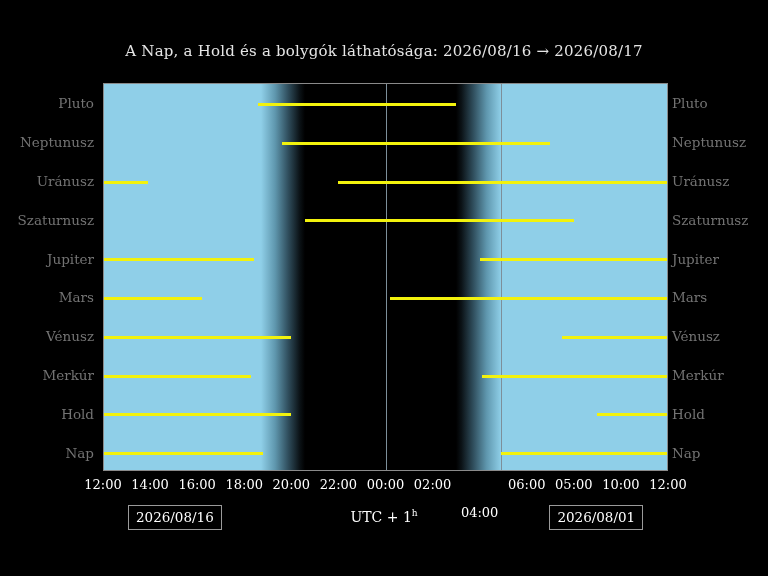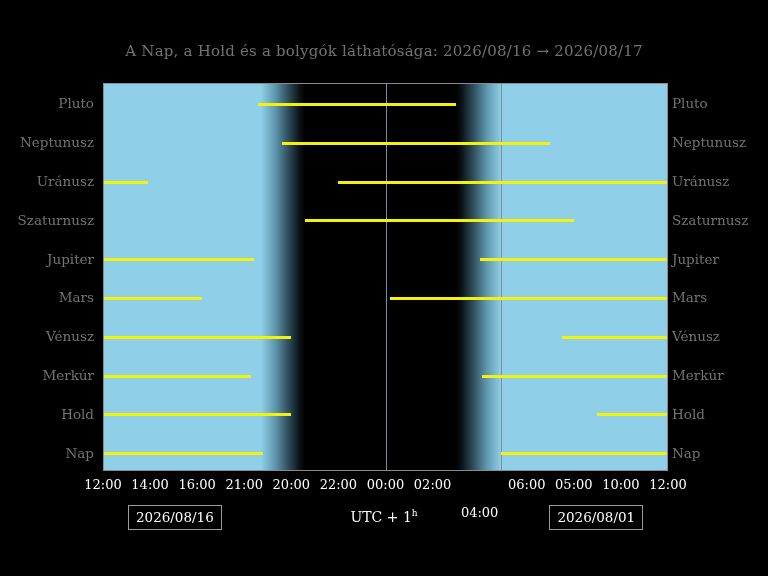--- a/index.html
+++ b/index.html
@@ -20,21 +20,21 @@
     height: 576px;
     background: #000000;
   }
   #title {
     position: absolute;
     left: 0;
     top: 42px;
     width: 768px;
     text-align: center;
     font-size: 15px;
-    color: #737373;
+    color: #e5e5e5;
     letter-spacing: 0.2px;
   }
   #plot {
     position: absolute;
     left: 103px;
     top: 83px;
     width: 565px;
     height: 388px;
     background: #000000;
     overflow: hidden;
@@ -183,21 +183,21 @@
     <div class="rowlabel right" style="top: 211.8px;">Szaturnusz</div>
     <div class="rowlabel right" style="top: 250.6px;">Jupiter</div>
     <div class="rowlabel right" style="top: 289.4px;">Mars</div>
     <div class="rowlabel right" style="top: 328.2px;">Vénusz</div>
     <div class="rowlabel right" style="top: 367px;">Merkúr</div>
     <div class="rowlabel right" style="top: 405.8px;">Hold</div>
     <div class="rowlabel right" style="top: 444.6px;">Nap</div>
     <div class="xtick" style="left: 103px;">12:00</div>
     <div class="xtick" style="left: 150.083px;">14:00</div>
     <div class="xtick" style="left: 197.167px;">16:00</div>
-    <div class="xtick" style="left: 244.25px;">21:00</div>
+    <div class="xtick" style="left: 244.25px;">18:00</div>
     <div class="xtick" style="left: 291.333px;">20:00</div>
     <div class="xtick" style="left: 338.417px;">22:00</div>
     <div class="xtick" style="left: 385.5px;">00:00</div>
     <div class="xtick" style="left: 432.583px;">02:00</div>
     <div class="xtick" style="left: 479.667px; margin-top: 28px;">04:00</div>
     <div class="xtick" style="left: 526.75px;">06:00</div>
     <div class="xtick" style="left: 573.833px;">05:00</div>
     <div class="xtick" style="left: 620.917px;">10:00</div>
     <div class="xtick" style="left: 668px;">12:00</div>
   </div>

